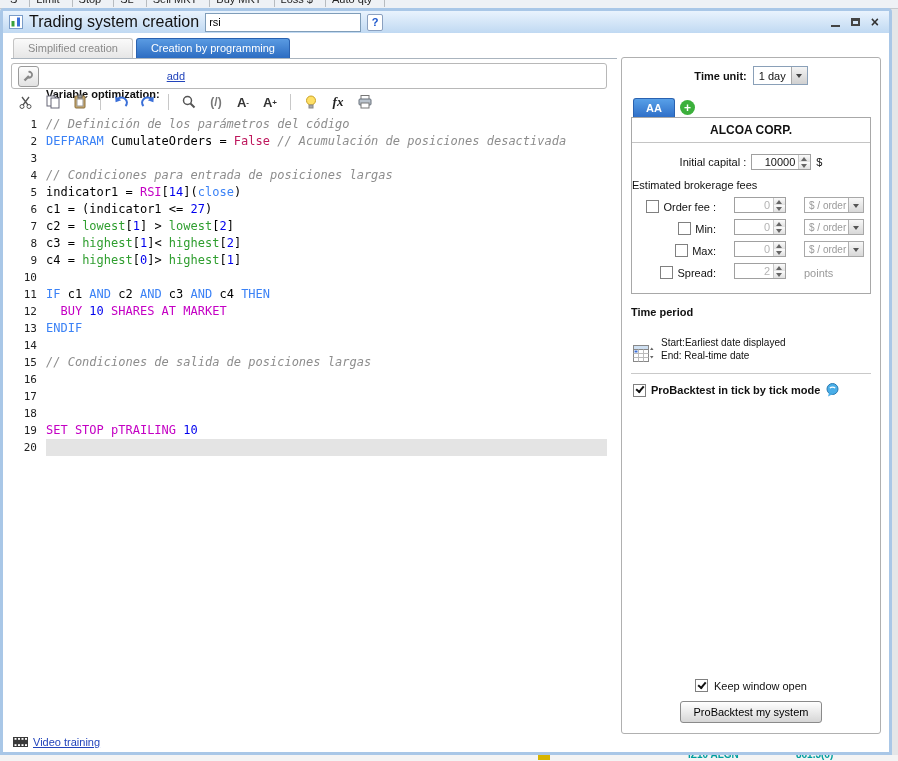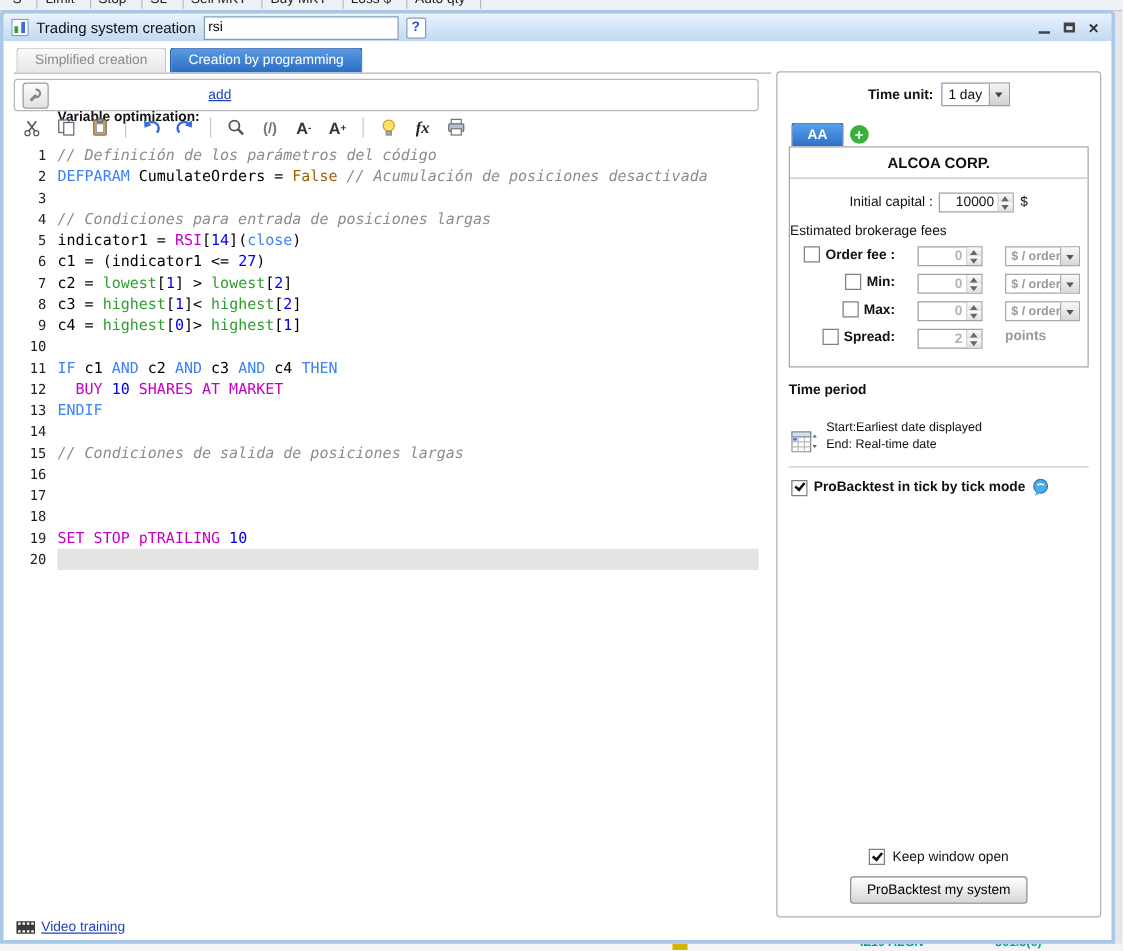--- a/index.html
+++ b/index.html
@@ -11,21 +11,21 @@
   .bg-top{position:absolute;top:0;left:0;width:898px;height:8px;background:#eef1f5;border-bottom:1px solid #c4c8cc;overflow:hidden;}
   .bg-top-inner{position:absolute;top:-9px;left:4px;display:flex;white-space:nowrap;font-size:11px;color:#222;}
   .bg-item{padding:2px 12px 2px 6px;border-right:1px solid #b8bcc0;}
   .bg-bottom{position:absolute;left:0;bottom:0;width:898px;height:6px;background:#f4f4f4;overflow:hidden;}
   .bg-bottom span{position:absolute;top:-6px;font-size:10px;font-weight:bold;white-space:nowrap;}
   .bg-chip{position:absolute;left:538px;top:0;width:12px;height:5px;background:#d8b400;}
   
   .dialog{position:absolute;left:0;top:8px;width:892px;height:747px;box-sizing:border-box;
     background:#fff;border:3px solid #a9c7e7;border-radius:4px 4px 0 0;display:flex;flex-direction:column;}
   .titlebar{flex:0 0 22px;background:linear-gradient(#e9f3fd,#c0d9f2);display:flex;align-items:center;gap:6px;padding:0 6px;}
-  .title-text{font-size:12px;}
+  .title-text{font-size:16px;}
   .title-search{width:148px;height:15px;border:1px solid #7f9db9;font-size:11px;padding:1px 3px;font-family:"Liberation Sans",sans-serif;}
   .help{width:14px;height:15px;background:#fff;border:1px solid #8aa0c0;color:#1a55cc;font-weight:bold;font-size:11px;display:flex;align-items:center;justify-content:center;border-radius:2px;}
   .win-controls{margin-left:auto;display:flex;align-items:center;gap:11px;padding-right:4px;}
   .wc-min{width:9px;height:2px;background:#444;margin-top:8px;}
   .wc-max{width:9px;height:8px;border:2px solid #444;box-sizing:border-box;border-top-width:3px;}
   .wc-close{font-size:14px;font-weight:bold;color:#333;line-height:12px;}
   .content{flex:1;display:flex;min-height:0;background:#fff;}
   
   .left-col{width:638px;display:flex;flex-direction:column;padding:5px 0 0 8px;position:relative;box-sizing:border-box;}
   .tabbar{display:flex;gap:3px;align-items:flex-end;border-bottom:1px solid #aab4be;padding-left:2px;}
@@ -46,21 +46,21 @@
   
   .editor{flex:1;display:flex;flex-direction:column;font-family:"DejaVu Sans Mono","Liberation Mono",monospace;font-size:12px;margin:2px 10px 20px 0;overflow:hidden;}
   .code-line{display:flex;height:17px;line-height:17px;}
   .line-num{flex:0 0 26px;width:26px;text-align:right;padding-right:9px;color:#222;font-size:11px;}
   .code-text{flex:1;white-space:pre;}
   .code-line.current .code-text{background:#e4e4e4;}
   .tok-df{color:#000;}
   .tok-cm{color:#8c8c8c;font-style:italic;}
   .tok-kw{color:#3b82f6;}
   .tok-nm{color:#0000ee;}
-  .tok-rd{color:#a16207;}
+  .tok-rd{color:#be185d;}
   .tok-gr{color:#2f9e2f;}
   .tok-mg{color:#c400c4;}
   .footer-link{position:absolute;bottom:4px;left:10px;display:flex;align-items:center;gap:5px;}
   
   .right-col{flex:1;display:flex;}
   .panel{flex:1;border:1px solid #b0b0b0;border-radius:3px;margin:24px 8px 18px 4px;padding:8px 9px 10px;display:flex;flex-direction:column;font-size:11px;min-height:0;}
   .time-unit{display:flex;justify-content:center;align-items:center;gap:6px;font-weight:bold;}
   .sel{display:inline-flex;border:1px solid #8aa0b8;height:17px;align-items:center;background:#fff;font-weight:normal;}
   .sel-val{padding:0 5px;font-size:11px;}
   .sel-btn{width:15px;height:100%;background:linear-gradient(#f4f4f4,#d0d0d0);border-left:1px solid #a8a8a8;position:relative;}
@@ -73,21 +73,21 @@
   .cap-row{display:flex;justify-content:center;align-items:center;gap:5px;margin:11px 4px 5px;}
   .spinner{display:inline-flex;border:1px solid #a0a0a0;background:#fff;height:16px;width:60px;box-sizing:border-box;}
   .spinner.small{width:52px;}
   .spin-val{flex:1;font-size:11px;text-align:right;padding:1px 3px;overflow:hidden;}
   .spinner.disabled .spin-val{color:#b4b4b4;}
   .spin-btns{display:flex;flex-direction:column;width:11px;border-left:1px solid #c8c8c8;}
   .spin-btns i{flex:1;position:relative;background:linear-gradient(#fbfbfb,#e0e0e0);}
   .spin-btns i.up::after{content:"";position:absolute;left:2px;top:2px;border-left:3px solid transparent;border-right:3px solid transparent;border-bottom:4px solid #666;}
   .spin-btns i.dn::after{content:"";position:absolute;left:2px;top:2px;border-left:3px solid transparent;border-right:3px solid transparent;border-top:4px solid #666;}
   .fees-title{font-weight:normal;margin:9px 0 4px;}
-  .fee-row{display:flex;align-items:flex-start;gap:18px;margin:6px 6px 6px 8px;font-weight:bold;}
+  .fee-row{display:flex;align-items:flex-end;gap:18px;margin:6px 6px 6px 8px;}
   .fee-label{width:76px;display:flex;justify-content:flex-end;align-items:center;gap:4px;}
   .cbx{width:11px;height:11px;border:1px solid #808080;background:#fff;display:inline-block;position:relative;flex:0 0 11px;box-sizing:content-box;}
   .cbx.checked::after{content:"";position:absolute;left:1.5px;top:1.5px;width:6px;height:3px;border-left:2px solid #111;border-bottom:2px solid #111;transform:rotate(-50deg);}
   .ddl{display:inline-flex;border:1px solid #a8a8a8;background:#fff;height:16px;width:60px;box-sizing:border-box;}
   .ddl-val{flex:1;font-size:10px;color:#9a9a9a;padding:2px 4px;white-space:nowrap;overflow:hidden;}
   .ddl-btn{width:14px;background:linear-gradient(#f8f8f8,#d8d8d8);border-left:1px solid #b0b0b0;position:relative;}
   .ddl-btn::after{content:"";position:absolute;left:3.5px;top:6px;border-left:3.5px solid transparent;border-right:3.5px solid transparent;border-top:4px solid #555;}
   .gray-text{color:#9a9a9a;}
   .section-title{font-weight:bold;margin:12px 0 5px;font-size:11px;}
   .tp-row{display:flex;gap:7px;align-items:flex-end;padding-left:2px;margin-top:13px;}

